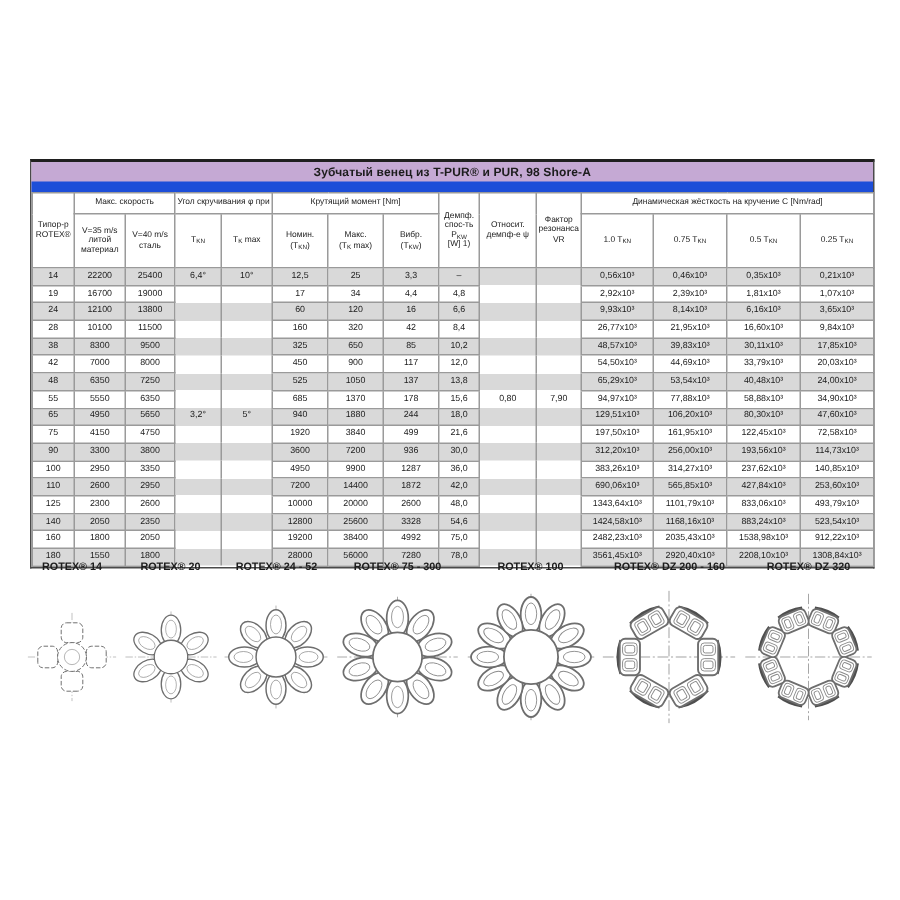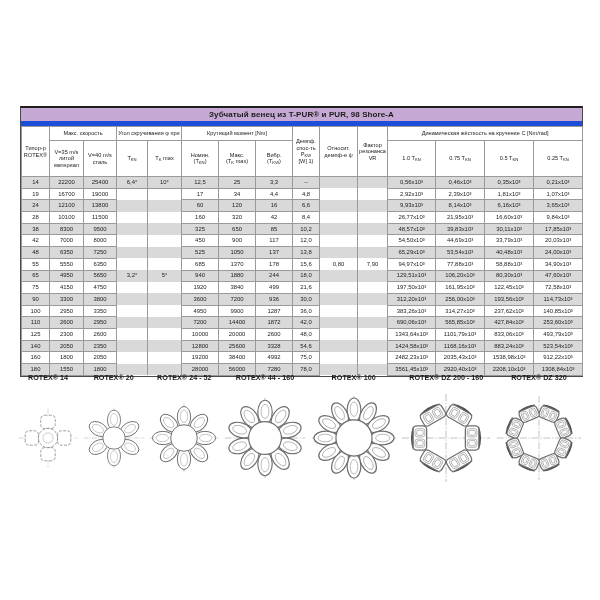--- a/index.html
+++ b/index.html
@@ -2,21 +2,21 @@
 <html><head>
 <meta charset="utf-8">
 <style>
   html,body{margin:0;padding:0;}
   body{width:600px;height:600px;position:relative;background:#ffffff;
        font-family:"Liberation Sans", sans-serif;color:#1c1c1c;}
 
   
   .tablewrap{position:absolute;left:20px;top:106px;width:561px;
              border:1px solid #4a4a4a;border-top:2px solid #1f1f1f;background:#fff;}
-  .titlebar{background:#c5a9d4;border-bottom:5px solid #1d4ed8;text-align:center;
+  .titlebar{background:#c5a9d4;border-bottom:7px solid #1d4ed8;text-align:center;
             font-weight:bold;font-size:8px;height:13px;line-height:13px;letter-spacing:.1px;}
   table{border-collapse:collapse;table-layout:fixed;width:561px;font-size:5.9px;}
   td{border:1px solid #9a9a9a;text-align:center;vertical-align:middle;padding:0;
      overflow:hidden;line-height:1.15;}
   thead td{font-size:5.6px;background:#fff;}
   tr.grp td{height:13px;}
   tr.sub td{height:35px;}
   tbody td{height:10.7px;}
   tbody tr:nth-child(odd) td{background:#d9d9d9;}
   td.merge{border-top:none;border-bottom:none;}
@@ -457,21 +457,21 @@
           <ellipse cx="50" cy="19" rx="5.2250000000000005" ry="9" class="ol2" transform="rotate(225 50 50)"></ellipse>
           <ellipse cx="50" cy="20" rx="9.5" ry="15" class="ol" transform="rotate(270 50 50)"></ellipse>
           <ellipse cx="50" cy="19" rx="5.2250000000000005" ry="9" class="ol2" transform="rotate(270 50 50)"></ellipse>
           <ellipse cx="50" cy="20" rx="9.5" ry="15" class="ol" transform="rotate(315 50 50)"></ellipse>
           <ellipse cx="50" cy="19" rx="5.2250000000000005" ry="9" class="ol2" transform="rotate(315 50 50)"></ellipse>
           <circle cx="50" cy="50" r="19" class="ol"></circle>
         </svg>
       </div>
     </figure>
     <figure class="fig">
-      <figcaption>ROTEX® 44 - 160</figcaption>
+      <figcaption>ROTEX® 75 - 300</figcaption>
       <div class="figbox">
         <svg viewBox="0 0 100 100" width="82" height="82">
           <line x1="1" y1="50" x2="99" y2="50" class="ch"></line>
           <line x1="50" y1="1" x2="50" y2="99" class="ch"></line>
           <ellipse cx="50" cy="18.5" rx="8.8" ry="14.5" class="ol" transform="rotate(0 50 50)"></ellipse>
           <ellipse cx="50" cy="17.5" rx="4.840000000000001" ry="8.7" class="ol2" transform="rotate(0 50 50)"></ellipse>
           <ellipse cx="50" cy="18.5" rx="8.8" ry="14.5" class="ol" transform="rotate(36 50 50)"></ellipse>
           <ellipse cx="50" cy="17.5" rx="4.840000000000001" ry="8.7" class="ol2" transform="rotate(36 50 50)"></ellipse>
           <ellipse cx="50" cy="18.5" rx="8.8" ry="14.5" class="ol" transform="rotate(72 50 50)"></ellipse>
           <ellipse cx="50" cy="17.5" rx="4.840000000000001" ry="8.7" class="ol2" transform="rotate(72 50 50)"></ellipse>

